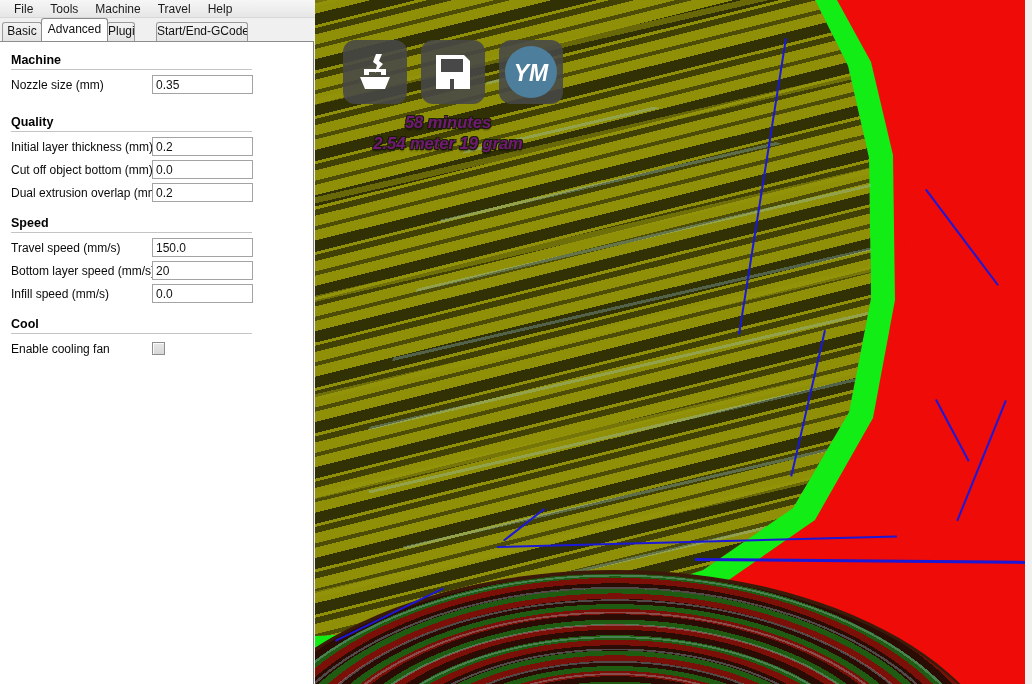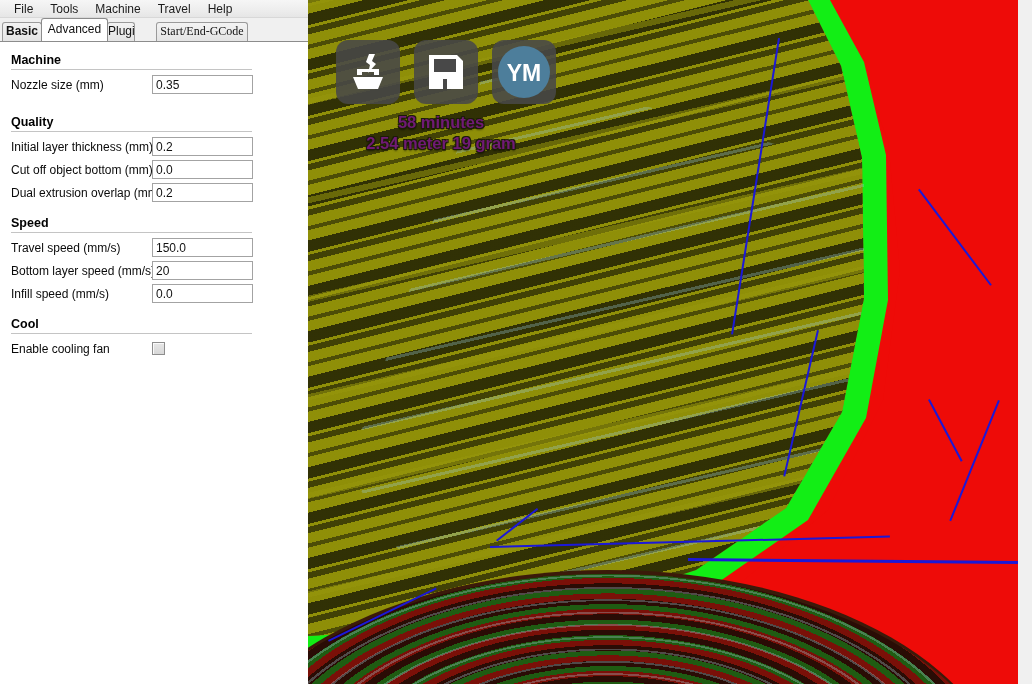--- a/index.html
+++ b/index.html
@@ -136,24 +136,25 @@
     background: linear-gradient(to bottom, #e8e8e8, #d7d7d7);
     border: 1px solid #8e8e8e;
     box-shadow: inset 1px 1px 0 #fafafa;
   }
 
   .gap-sm { height: 7px; }
 
   
   #viewport {
     position: absolute;
-    left: 308px; top: 0;
+    left: 315px; top: 0;
     width: 710px; height: 684px;
     overflow: hidden;
     background: #66bcdc;
+    font-style: italic;
   }
   #sky-upper {
     position: absolute; left: 0; top: 0;
     width: 710px; height: 684px;
     background: #5fadc7;
   }
   #sky-lower {
     position: absolute; left: 0; top: 0;
     width: 710px; height: 684px;
     background: #6ac3e0;
@@ -317,24 +318,24 @@
 
   <div id="menubar">
     <div class="menu-item">File</div>
     <div class="menu-item">Tools</div>
     <div class="menu-item">Machine</div>
     <div class="menu-item">Travel</div>
     <div class="menu-item">Help</div>
   </div>
 
   <div id="tabstrip">
-    <div class="tab" style="left:2px;width:40px;font-weight:bold;">Basic</div>
+    <div class="tab" style="left:2px;width:40px;">Basic</div>
     <div class="tab active" style="left:41px;width:67px;">Advanced</div>
     <div class="tab" style="left:107px;width:28px;">Plugins</div>
-    <div class="tab" style="left:156px;width:92px;font-family:Liberation Serif, serif;">Start/End-GCode</div>
+    <div class="tab" style="left:156px;width:92px;">Start/End-GCode</div>
   </div>
 
   <div id="panel">
     <div id="panel-inner">
 
       <div class="section">
         <div class="section-title">Machine</div>
         <div class="section-rule"></div>
         <div class="row">
           <span class="row-label">Nozzle size (mm)</span>

